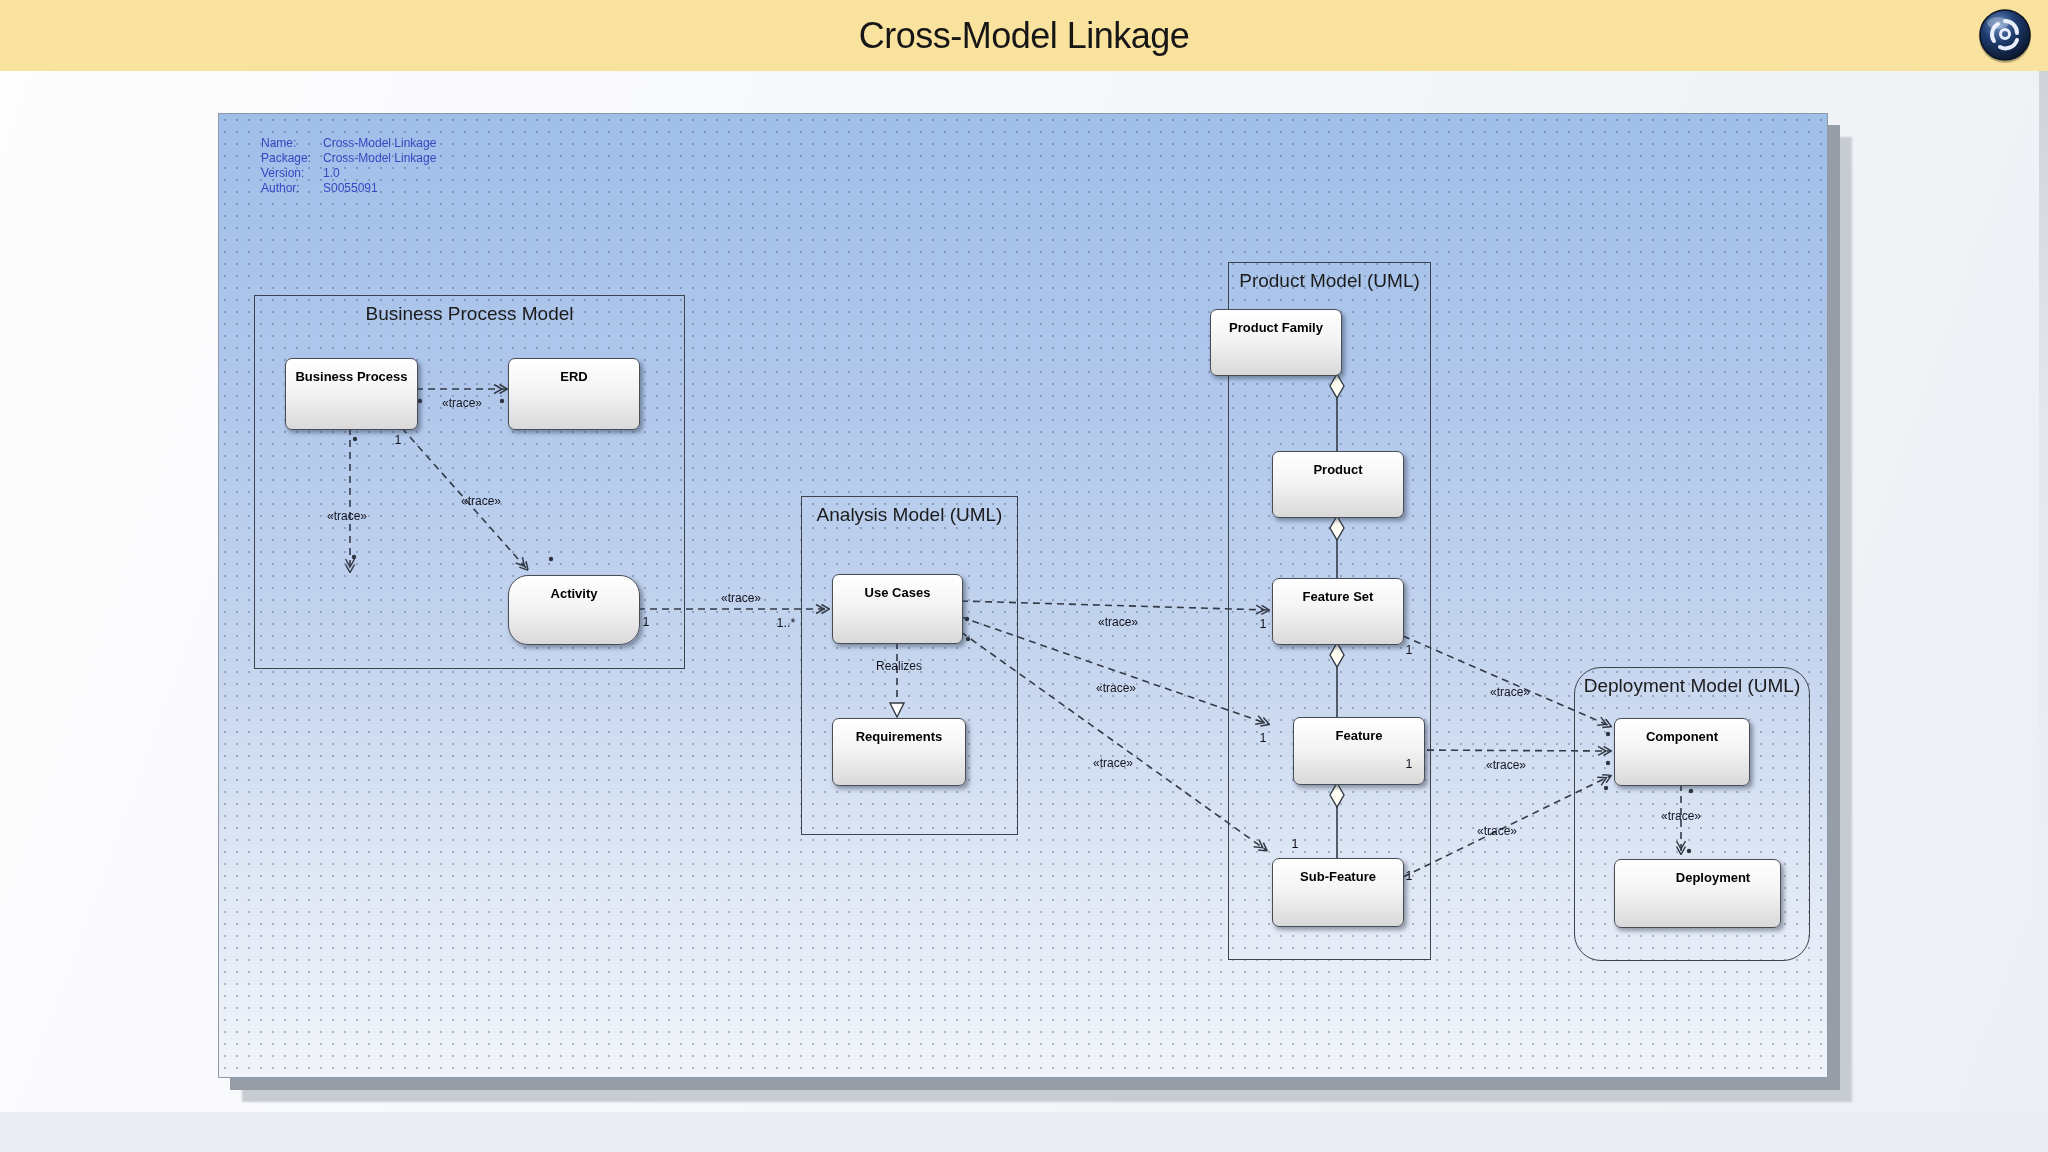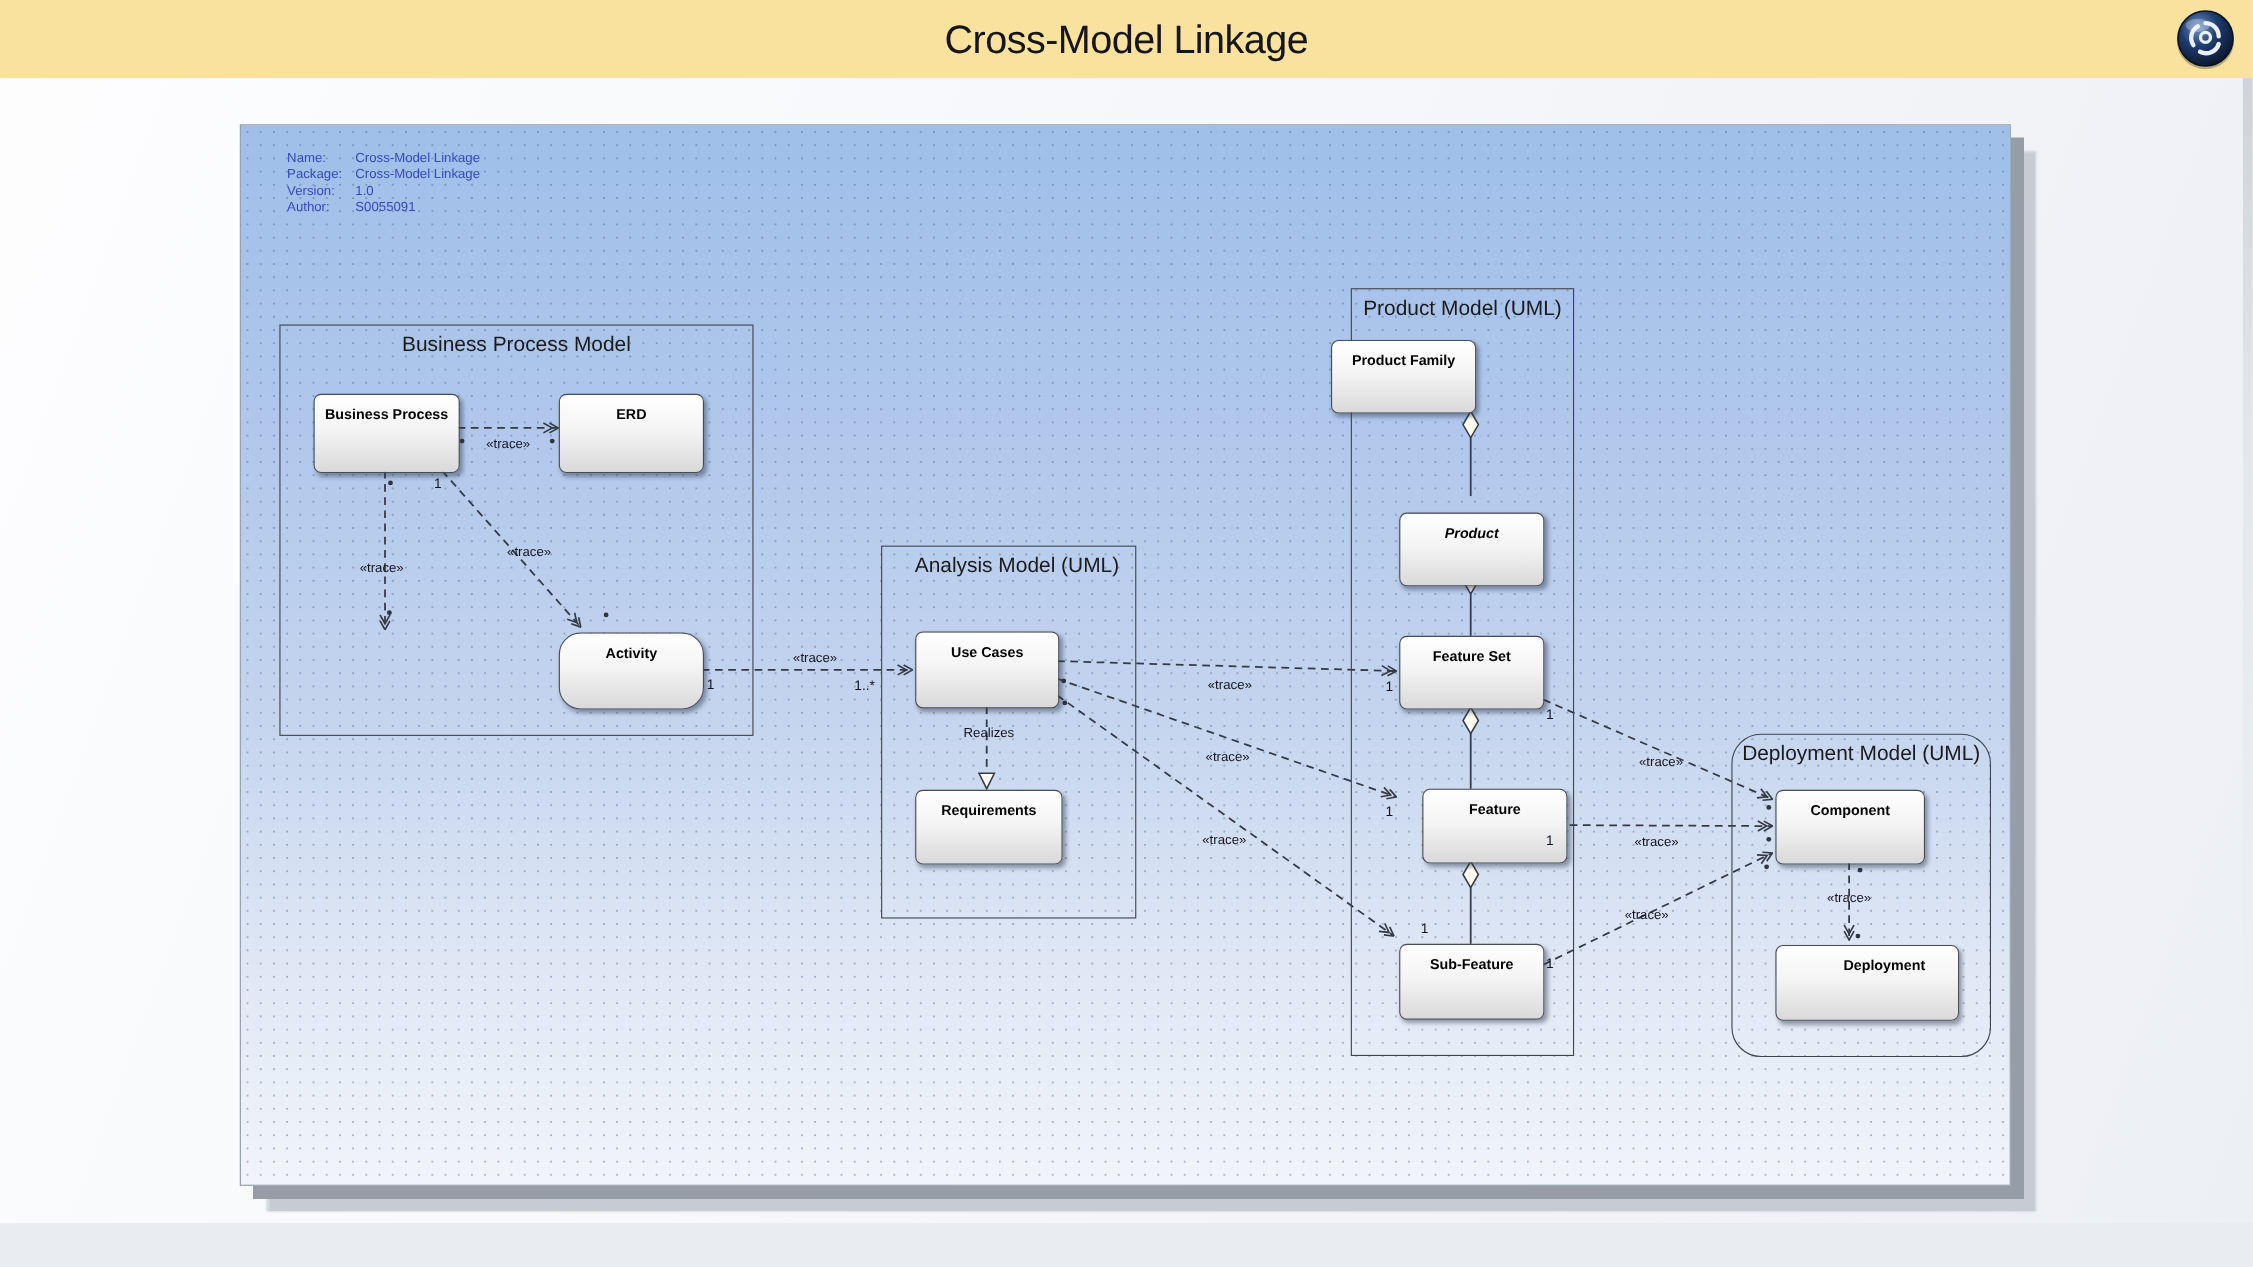--- a/index.html
+++ b/index.html
@@ -130,21 +130,21 @@
       <span>Cross-Model Linkage</span>
       <span>Version:</span>
       <span>1.0</span>
       <span>Author:</span>
       <span>S0055091</span>
     </div>
 
     <div class="pkg" style="left:35px;top:181px;width:429px;height:372px;">
       <div class="pkg-title">Business Process Model</div>
     </div>
-    <div class="pkg" style="left:582px;top:382px;width:215px;height:337px;padding-left:15px;">
+    <div class="pkg" style="left:582px;top:382px;width:215px;height:337px;">
       <div class="pkg-title">Analysis Model (UML)</div>
     </div>
     <div class="pkg" style="left:1009px;top:148px;width:201px;height:696px;">
       <div class="pkg-title">Product Model (UML)</div>
     </div>
     <div class="pkg" style="left:1355px;top:553px;width:234px;height:292px;border-radius:27px;">
       <div class="pkg-title">Deployment Model (UML)</div>
     </div>
 
     <div class="node" style="left:66px;top:244px;width:131px;height:70px;">
@@ -152,21 +152,21 @@
     <div class="node" style="left:289px;top:244px;width:130px;height:70px;">
       <span>ERD</span></div>
     <div class="node" style="left:289px;top:461px;width:130px;height:68px;border-radius:20px;">
       <span>Activity</span></div>
     <div class="node" style="left:613px;top:460px;width:129px;height:68px;">
       <span>Use Cases</span></div>
     <div class="node" style="left:613px;top:604px;width:132px;height:66px;">
       <span>Requirements</span></div>
     <div class="node" style="left:991px;top:195px;width:130px;height:65px;text-decoration:underline;">
       <span>Product Family</span></div>
-    <div class="node" style="left:1053px;top:352px;width:130px;height:65px;font-style:italic;">
+    <div class="node" style="left:1053px;top:337px;width:130px;height:65px;">
       <span>Product</span></div>
     <div class="node" style="left:1053px;top:464px;width:130px;height:65px;">
       <span>Feature Set</span></div>
     <div class="node" style="left:1053px;top:603px;width:130px;height:66px;margin-left:21px;">
       <span>Feature</span></div>
     <div class="node" style="left:1053px;top:744px;width:130px;height:67px;">
       <span>Sub-Feature</span></div>
     <div class="node" style="left:1395px;top:604px;width:134px;height:66px;">
       <span>Component</span></div>
     <div class="node" style="left:1395px;top:745px;width:134px;height:67px;padding-left:31px;">

